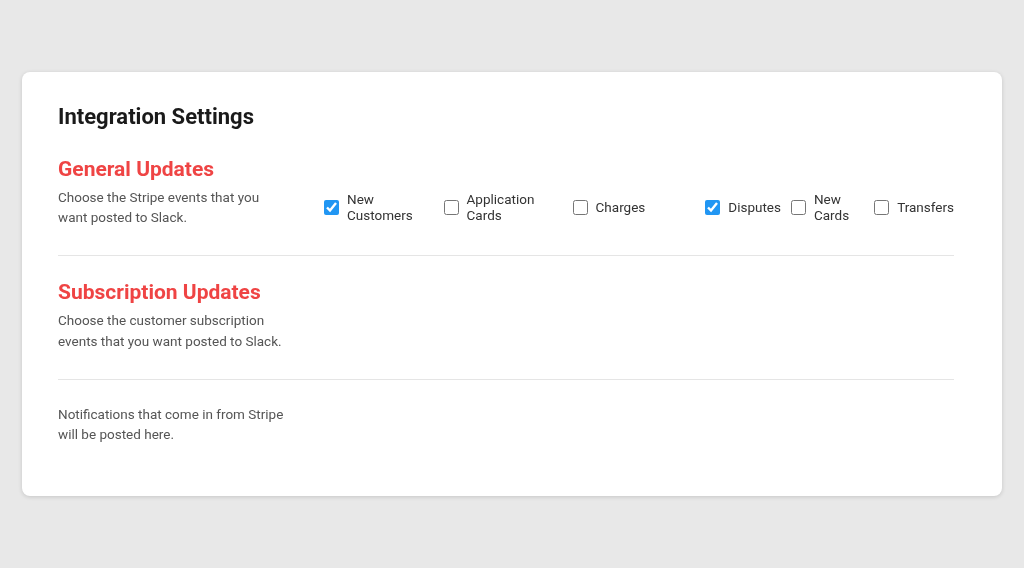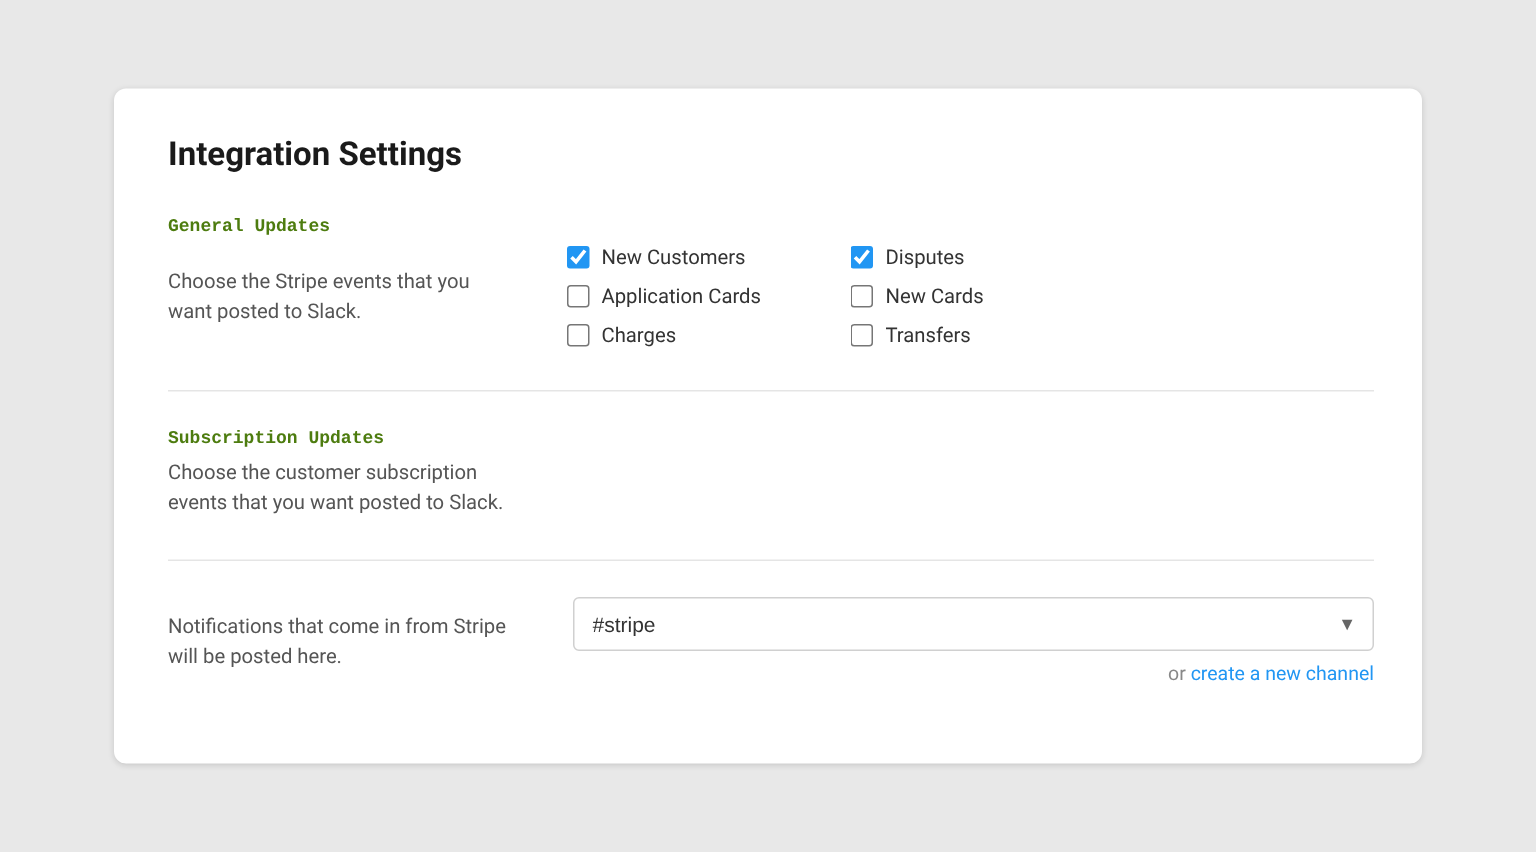--- a/index.html
+++ b/index.html
@@ -15,22 +15,22 @@
       justify-content: center;
       align-items: center;
       min-height: 100vh;
       padding: 20px;
     }
 
     .card {
       background: #ffffff;
       border-radius: 8px;
       box-shadow: 0 1px 4px rgba(0,0,0,0.15);
-      width: 872px;
-      padding: 32px 32px 24px 36px;
+      width: 980px;
+      padding: 32px 48px 24px 36px;
     }
 
     .page-title {
       font-size: 22px;
       font-weight: 700;
       color: #1a1a1a;
       margin-bottom: 28px;
     }
 
     .section {
@@ -38,25 +38,24 @@
       margin-bottom: 0;
     }
 
     .divider {
       border: none;
       border-top: 1px solid #e5e5e5;
       margin: 0 0 24px 0;
     }
 
     .section-title {
-      font-size: 12px;
+      font-size: 21px;
       font-weight: 700;
-      color: #4d7c0f;
+      color: #ef4444;
       margin-bottom: 6px;
-      font-family: Liberation Mono, monospace;
     }
 
     .section-layout {
       display: flex;
       align-items: center;
       gap: 36px;
     }
 
     .section-desc {
       font-size: 13.5px;
@@ -67,21 +66,21 @@
     }
 
     .checkboxes-area {
       display: flex;
       gap: 60px;
       flex: 1;
     }
 
     .checkbox-col {
       display: flex;
-      flex-direction: column;
+      flex-direction: row;
       gap: 10px;
     }
 
     .checkbox-item {
       display: flex;
       align-items: center;
       gap: 8px;
       font-size: 13.5px;
       color: #333;
       cursor: pointer;
@@ -210,31 +209,16 @@
       <div class="checkboxes-area">
       </div>
     </div>
   </div>
 
   <hr class="divider">
 
   <div class="section">
     <div class="channel-layout">
       <div class="channel-desc">Notifications that come in from Stripe will be posted here.</div>
-      <div class="channel-controls">
-        <div class="channel-select-wrapper">
-          <select class="channel-select">
-            <option value="#stripe">#stripe</option>
-            <option value="#general">#general</option>
-            <option value="#notifications">#notifications</option>
-            <option value="#alerts">#alerts</option>
-          </select>
-          <span class="select-arrow">▼</span>
-        </div>
-        <div class="channel-link-row">
-          <span>or</span>
-          <a href="#">create a new channel</a>
-        </div>
-      </div>
     </div>
   </div>
 
 </div>
 
 </body></html>

